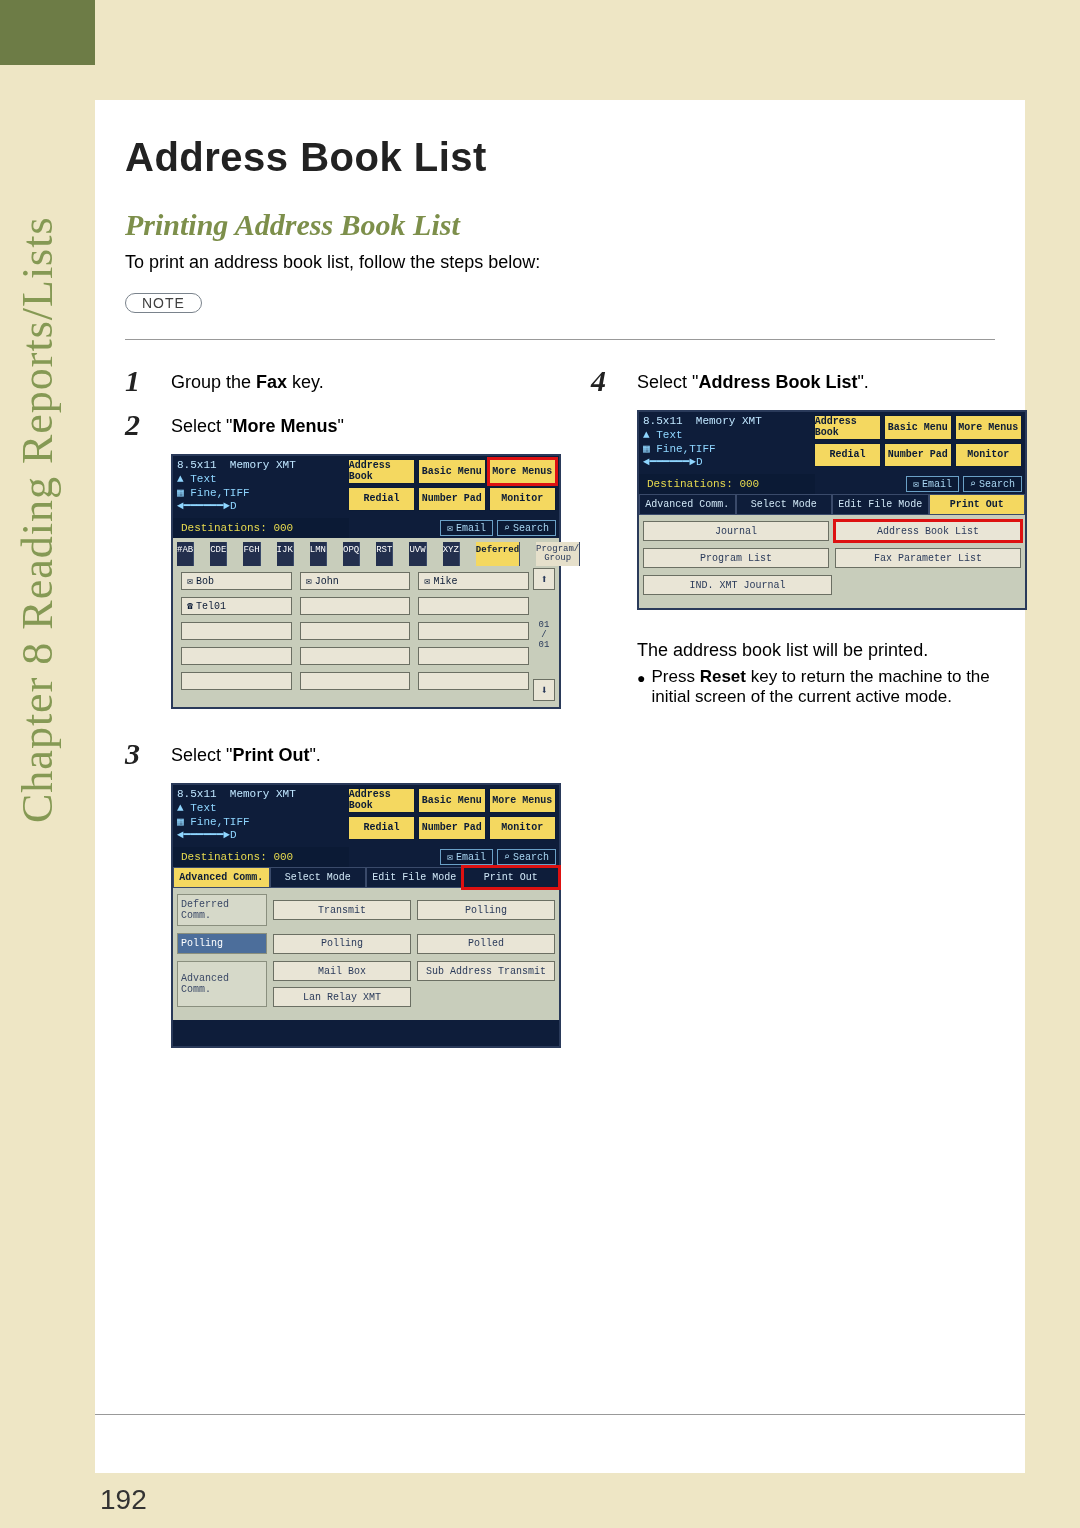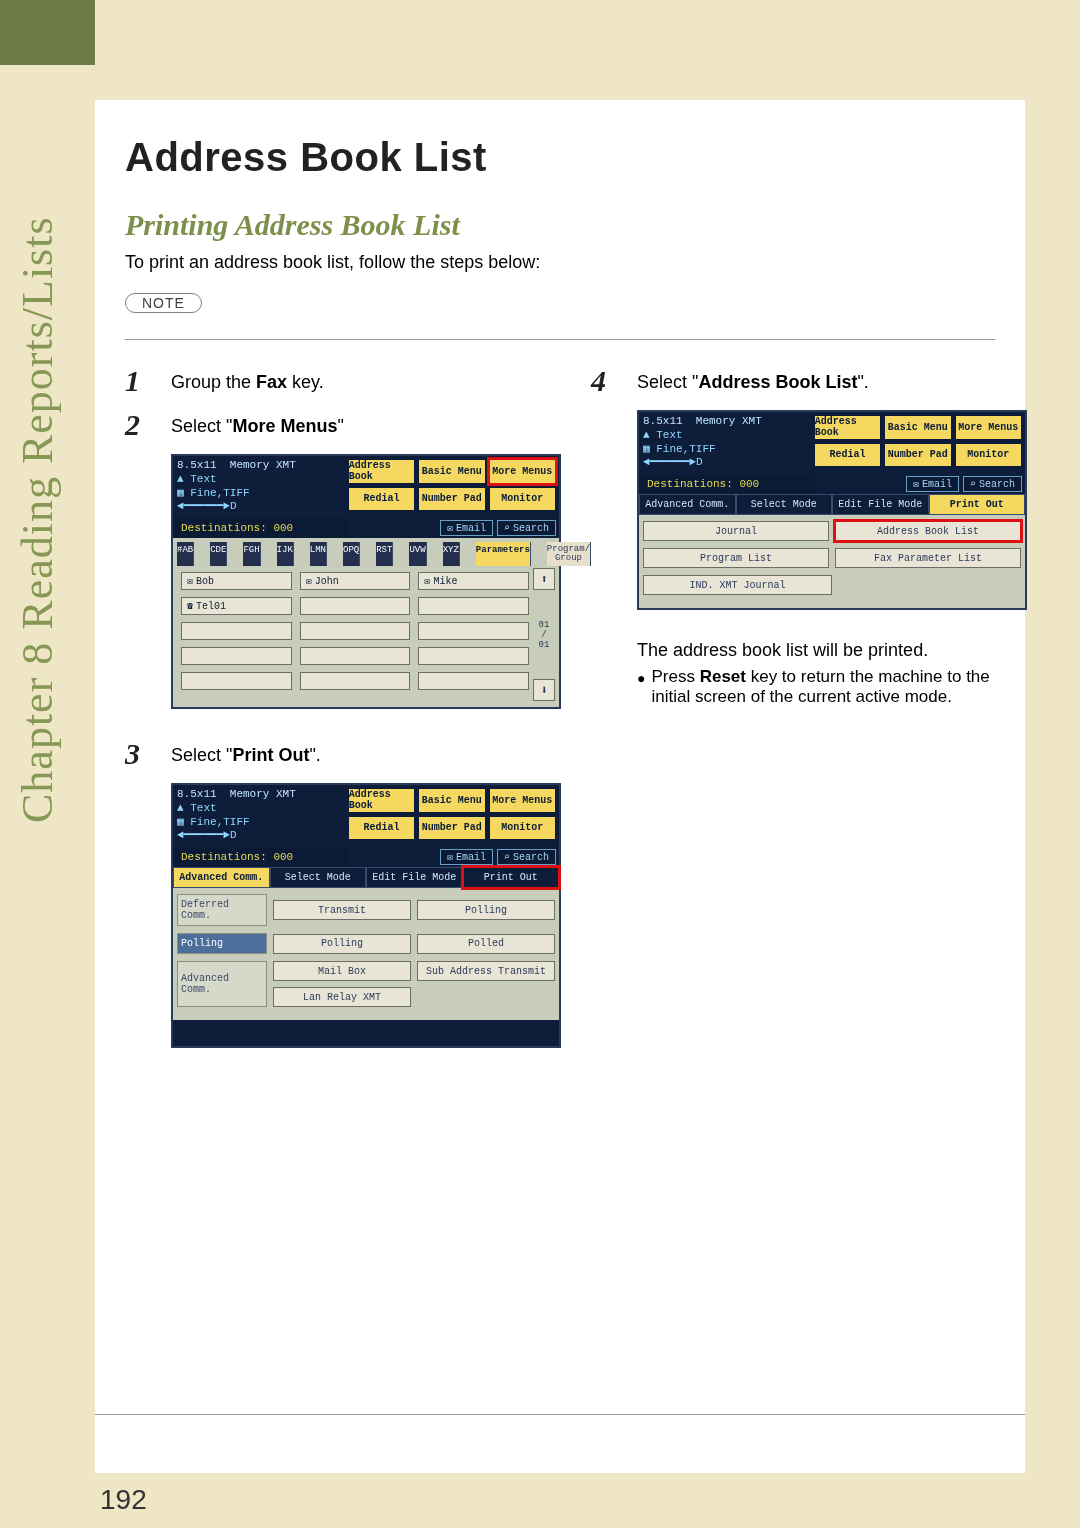--- a/index.html
+++ b/index.html
@@ -408,21 +408,21 @@
                 <div class="alpha-row">
                   <div class="alpha-tab">#AB</div>
                   <div class="alpha-tab">CDE</div>
                   <div class="alpha-tab">FGH</div>
                   <div class="alpha-tab">IJK</div>
                   <div class="alpha-tab">LMN</div>
                   <div class="alpha-tab">OPQ</div>
                   <div class="alpha-tab">RST</div>
                   <div class="alpha-tab">UVW</div>
                   <div class="alpha-tab">XYZ</div>
-                  <div class="alpha-tab fav">Parameters</div>
+                  <div class="alpha-tab fav">Deferred</div>
                   <div class="alpha-tab grp" style="white-space:pre;line-height:1">Program/
 Group</div>
                 </div>
                 <div style="display:flex">
                   <div class="contacts" style="flex:1">
                     <div class="contact-row">
                       <div class="contact-slot">✉ <span>Bob</span></div>
                       <div class="contact-slot">✉ <span>John</span></div>
                       <div class="contact-slot">✉ <span>Mike</span></div>
                     </div>

